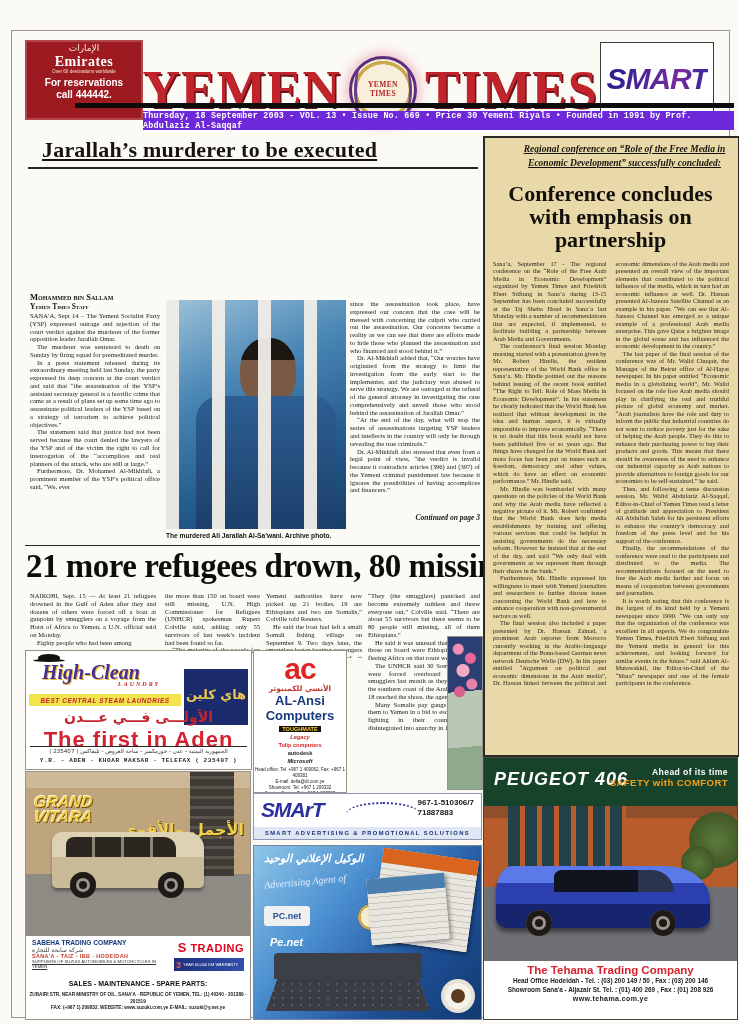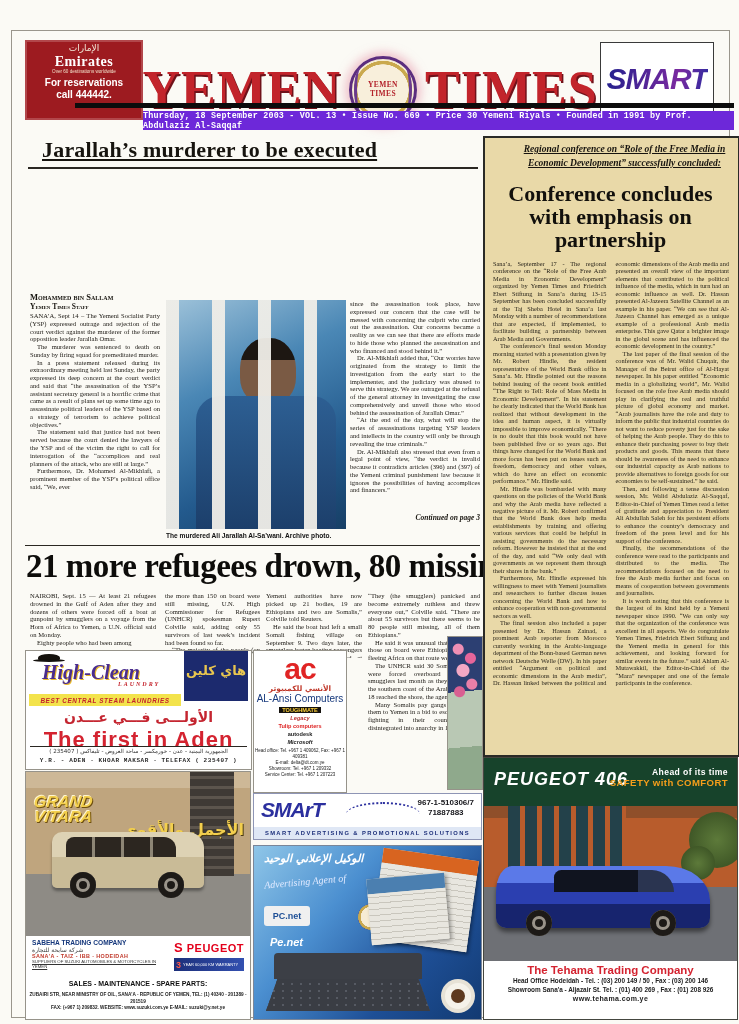--- a/index.html
+++ b/index.html
@@ -81,21 +81,21 @@
   .hc-ar-line{font-family:"DejaVu Sans",sans-serif;font-size:14px;font-weight:bold;color:#c42530;text-align:center;}
   .hc-first{font-family:"Liberation Sans",sans-serif;font-size:22px;font-weight:bold;color:#d42330;text-align:center;letter-spacing:1px;}
   .hc-addr-ar{font-family:"DejaVu Sans",sans-serif;font-size:5.6px;color:#333;text-align:center;}
   .hc-addr-en{font-family:"Liberation Mono","DejaVu Sans Mono",monospace;font-size:6px;font-weight:bold;color:#2a2a2a;
               text-align:center;letter-spacing:.6px;}
 
   
   .ansi{text-align:center;font-family:"Liberation Sans",sans-serif;}
   .ansi-ac{font-size:30px;font-weight:bold;color:#e02424;line-height:1;letter-spacing:-1px;}
   .ansi-ar{font-family:"DejaVu Sans",sans-serif;font-size:7.5px;color:#c0392b;font-weight:bold;}
-  .ansi-en{font-size:10px;font-weight:normal;color:#16387c;}
+  .ansi-en{font-size:13px;font-weight:bold;color:#16387c;}
   .ansi-brands{display:flex;flex-direction:column;gap:2px;align-items:center;margin-top:3px;}
   .ansi-brands span{font-size:5.6px;font-weight:bold;color:#222;}
   .b-tough{background:#15120e;color:#ffd23a !important;padding:0 3px;}
   .b-legacy{color:#b33 !important;font-style:italic;}
   .b-tulip{color:#d22 !important;}
   .b-ms{font-style:italic;}
   .ansi-contact{font-size:4.5px;color:#222;line-height:1.35;margin-top:3px;}
 
   
   .flowers{background:
@@ -105,21 +105,21 @@
      radial-gradient(circle at 70% 31%,#e87fa8 0 5px,transparent 6px),
      radial-gradient(circle at 34% 36%,#d95f92 0 5px,transparent 6px),
      linear-gradient(175deg,#2c3f72 0 36%,#b9c8b4 36% 72%,#8fa98c 72% 100%);
      border:1px solid #96938a;}
 
   
   .smart-ban{background:#fff;border:1px solid #8e95b5;}
   .smart-ban .logo2{font-family:"Liberation Sans",sans-serif;font-size:21px;font-weight:bold;font-style:italic;
                     color:#2b2f9e;letter-spacing:-1px;}
   .smart-arc{width:74px;height:22px;border-top:2px dotted #2b2f9e;border-radius:50%;}
-  .smart-tel{font-family:"Liberation Sans",sans-serif;font-size:8px;font-weight:bold;color:#15151a;text-align:center;line-height:1.25;}
+  .smart-tel{font-family:"Liberation Sans",sans-serif;font-size:8px;font-weight:bold;color:#15151a;text-align:left;line-height:1.25;}
   .smart-strip{background:#dfe7f5;color:#1c2f7a;font-family:"Liberation Sans",sans-serif;
                font-size:5.8px;font-weight:bold;letter-spacing:1.4px;display:flex;align-items:center;justify-content:center;}
 
   
   .vit-photo{background:linear-gradient(180deg,#cdb897 0 10%,#bfa57e 10% 62%,#8e8b85 62% 100%);overflow:hidden;position:relative;}
   .vit-slats{position:absolute;right:16px;top:0;width:44px;height:104px;
              background:repeating-linear-gradient(0deg,#3f3a35 0 7px,#5c554d 7px 10px);}
   .vit-grand{font-family:"Liberation Sans",sans-serif;font-weight:bold;font-style:italic;font-size:16px;line-height:.95;
              color:#f3cf4e;text-shadow:1px 1px 0 #6e4f10,-1px -1px 0 #fff6cf;transform:skewX(-8deg);}
   .vit-ar{font-family:"DejaVu Sans",sans-serif;font-size:16px;font-weight:bold;color:#f3cf4e;text-shadow:1px 1px 0 #4a3a10;}
@@ -273,21 +273,21 @@
       <p>He said it was unusual that so many of those on board were Ethiopians as most fleeing Africa on that route were Somalis.</p>
       <p>The UNHCR said 30 Somali refugees were forced overboard by armed smugglers last month as they approached the southern coast of the Arab state. Only 18 reached the shore, the agency said.</p>
       <p>Many Somalis pay gangs to smuggle them to Yemen in a bid to escape years of fighting in their country which disintegrated into anarchy in 1991.</p>
     </div>
 
   <div class="abs ad" style="left:25px;top:650px;width:225px;height:118px;">
     <div style="position:relative;height:42px;">
       <span class="hc-hat" style="left:12px;top:3px;"></span>
       <span class="hc-script abs" style="left:16px;top:10px;">High-Clean</span>
       <span class="hc-laundry abs" style="left:92px;top:30px;">LAUNDRY</span>
-      <div class="hc-navy abs" style="right:3px;top:0;width:64px;height:38px;padding-top:12px;">
+      <div class="hc-navy abs" style="right:3px;top:18px;width:64px;height:38px;padding-top:18px;">
         <div class="hc-ar-big">هاي كلين</div>
       </div>
     </div>
     <div class="hc-band abs" style="left:3px;top:43px;width:152px;height:12px;">BEST CENTRAL STEAM LAUNDRIES</div>
     <div class="hc-ar-line abs" style="left:0;top:58px;width:100%;">الأولـــى فـــي عـــدن</div>
     <div class="hc-first abs" style="left:0;top:76px;width:100%;">The first in Aden</div>
     <div class="abs rule" style="left:4px;top:95px;width:217px;height:1px;"></div>
     <div class="hc-addr-ar abs" style="left:0;top:97px;width:100%;">الجمهورية اليمنية - عدن - خورمكسر - ساحة العروض - تليفاكس ( 235407 )</div>
     <div class="hc-addr-en abs" style="left:0;top:106px;width:100%;">Y.R. - ADEN - KHOAR MAKSAR - TELEFAX ( 235407 )</div>
   </div>
@@ -338,21 +338,21 @@
       </div>
     </div>
     <div class="vit-info" style="height:83px;position:relative;">
       <div class="abs" style="left:6px;top:3px;width:128px;">
         <div class="sab-name">SABEHA TRADING COMPANY</div>
         <div class="sab-ar">شركة سابحة للتجارة</div>
         <div class="sab-cities">SANA'A - TAIZ - IBB - HODEIDAH</div>
         <div class="sab-sup">SUPPLIERS OF SUZUKI AUTOMOBILES &amp; MOTORCYCLES IN YEMEN</div>
       </div>
       <div class="abs" style="right:6px;top:4px;text-align:right;">
-        <div class="szk"><span class="szk-s">S</span> <span>PEUGEOT</span></div>
+        <div class="szk"><span class="szk-s">S</span> <span>TRADING</span></div>
         <div class="warr" style="margin-top:3px;">
           <b>3</b>
           <span>YEAR 60,000 KM WARRANTY</span>
         </div>
       </div>
       <div class="vit-sales abs" style="left:0;top:44px;width:100%;">SALES - MAINTENANCE - SPARE PARTS:</div>
       <div class="vit-addr abs" style="left:2px;top:56px;width:220px;">
         <div>ZUBAIRI STR, NEAR MINISTRY OF OIL, SANA'A - REPUBLIC OF YEMEN, TEL: (1) 40340 - 201389 - 201519</div>
         <div>FAX: (+967 1) 209832. WEBSITE: www.suzuki.com.ye   E-MAIL: suzuki@y.net.ye</div>
       </div>

